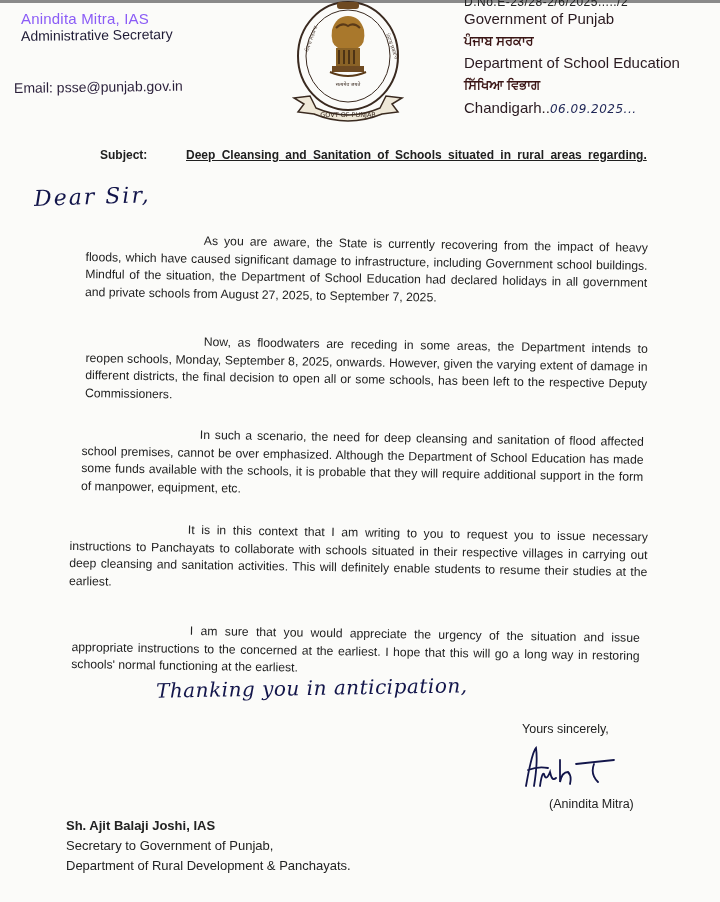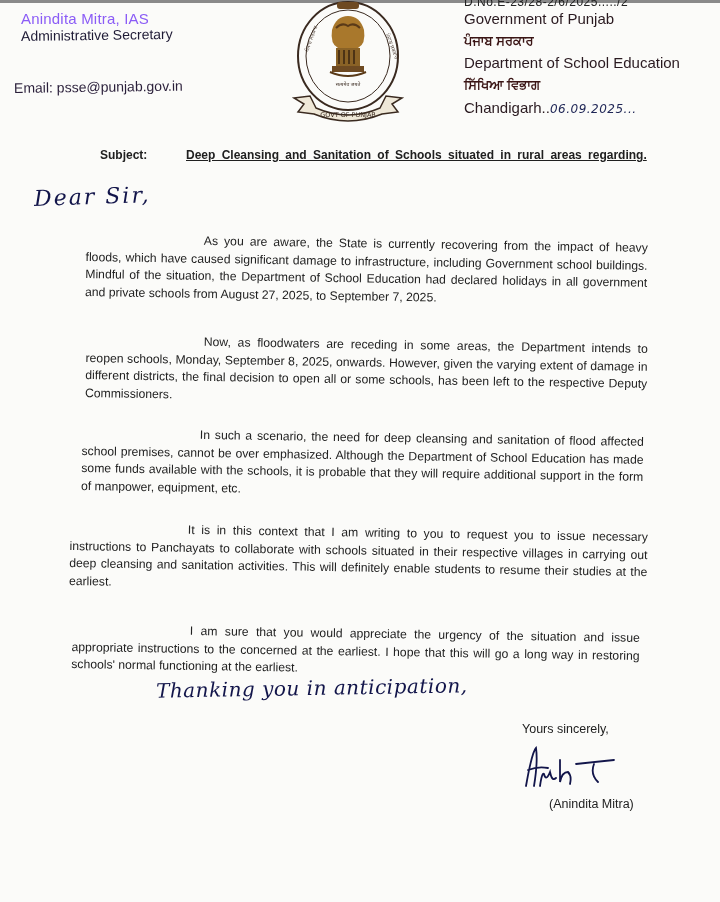--- a/index.html
+++ b/index.html
@@ -133,13 +133,18 @@
   <div class="para p4"><span class="indent"></span><span>It is in this context that I am writing to you to request you to issue necessary instructions to Panchayats to collaborate with schools situated in their respective villages in carrying out deep cleansing and sanitation activities. This will definitely enable students to resume their studies at the earliest.</span></div>
   <div class="para p5"><span class="indent"></span><span>I am sure that you would appreciate the urgency of the situation and issue appropriate instructions to the concerned at the earliest. I hope that this will go a long way in restoring schools' normal functioning at the earliest.</span></div>
 
   <div class="thanks hand">Thanking you in anticipation,</div>
   <div class="closing">Yours sincerely,</div>
   <svg class="signature" viewBox="0 0 100 50">
     <path d="M8 44 Q14 10 18 6 Q20 20 16 44 M10 28 Q20 24 30 26 M22 44 Q24 30 26 32 Q28 40 32 30 Q34 40 38 36 M42 18 L42 40 Q44 30 50 30 Q54 34 52 42 M58 22 L96 18 M76 22 Q72 32 80 40" fill="none" stroke="#12154a" stroke-width="1.8" stroke-linecap="round"></path>
   </svg>
   <div class="signer">(Anindita Mitra)</div>
 
+  <div class="addressee">
+    <div class="name">Sh. Ajit Balaji Joshi, IAS</div>
+    <div>Secretary to Government of Punjab,</div>
+    <div>Department of Rural Development &amp; Panchayats.</div>
+  </div>
 </div>
 
 </body></html>

